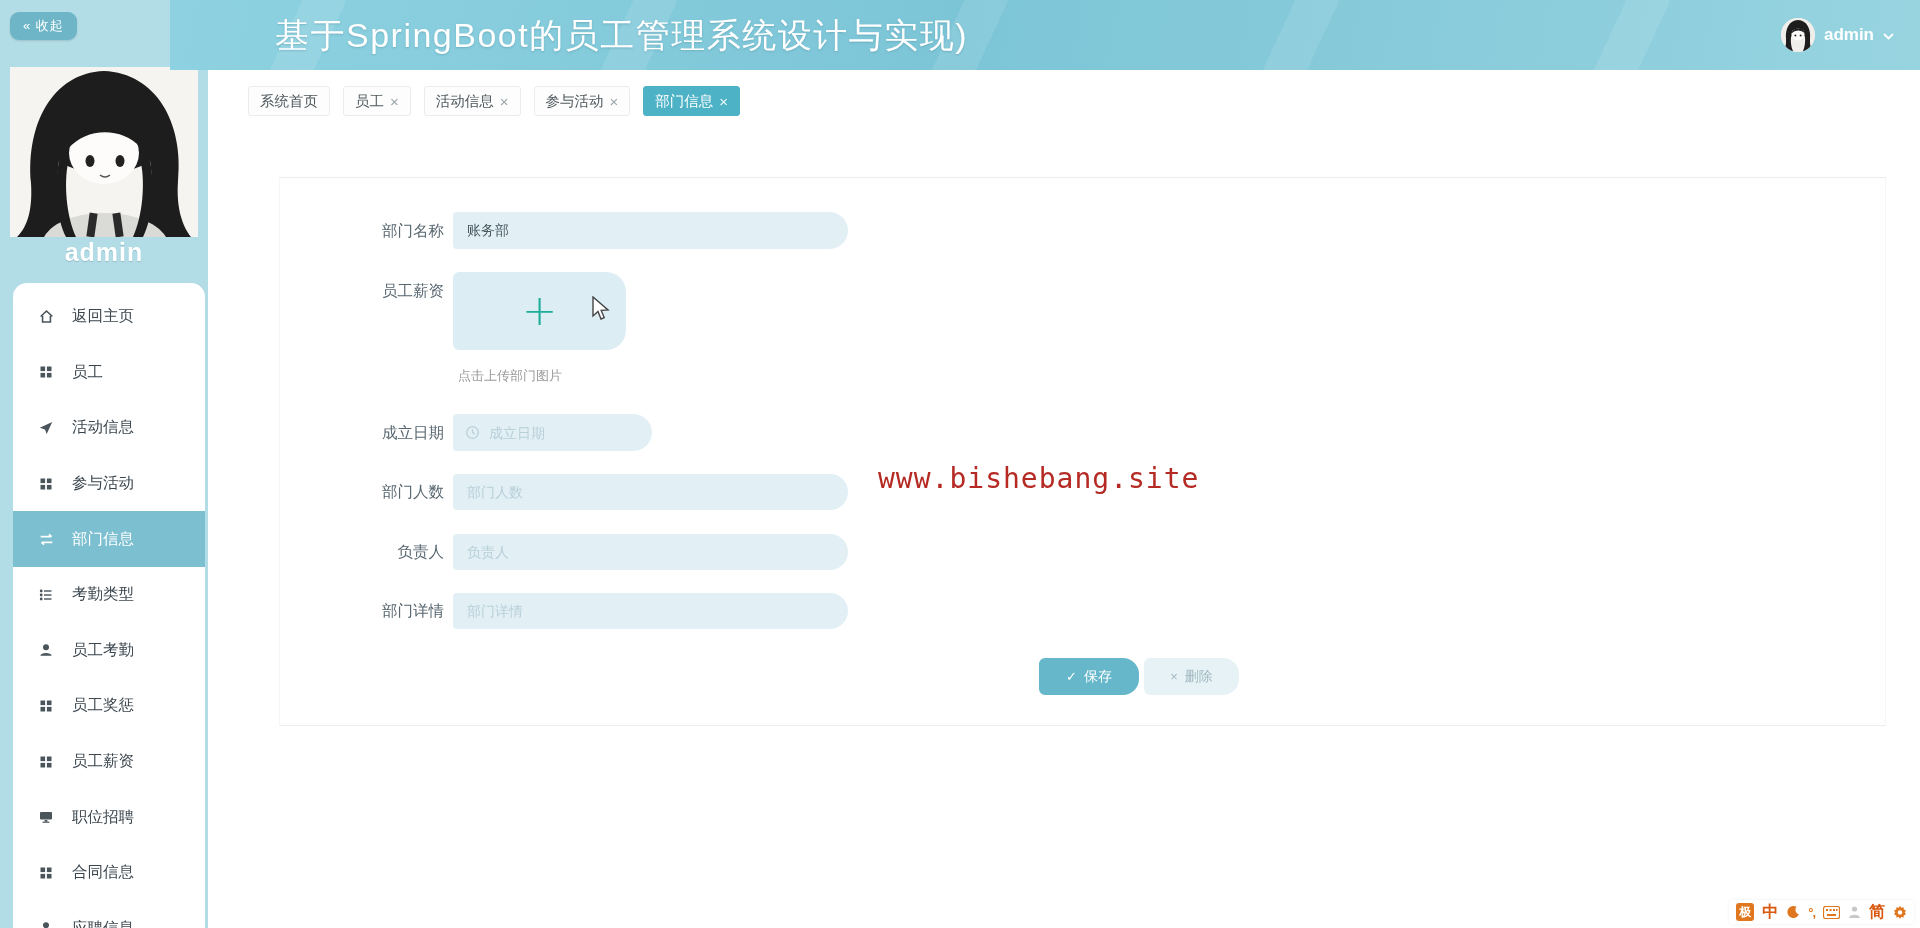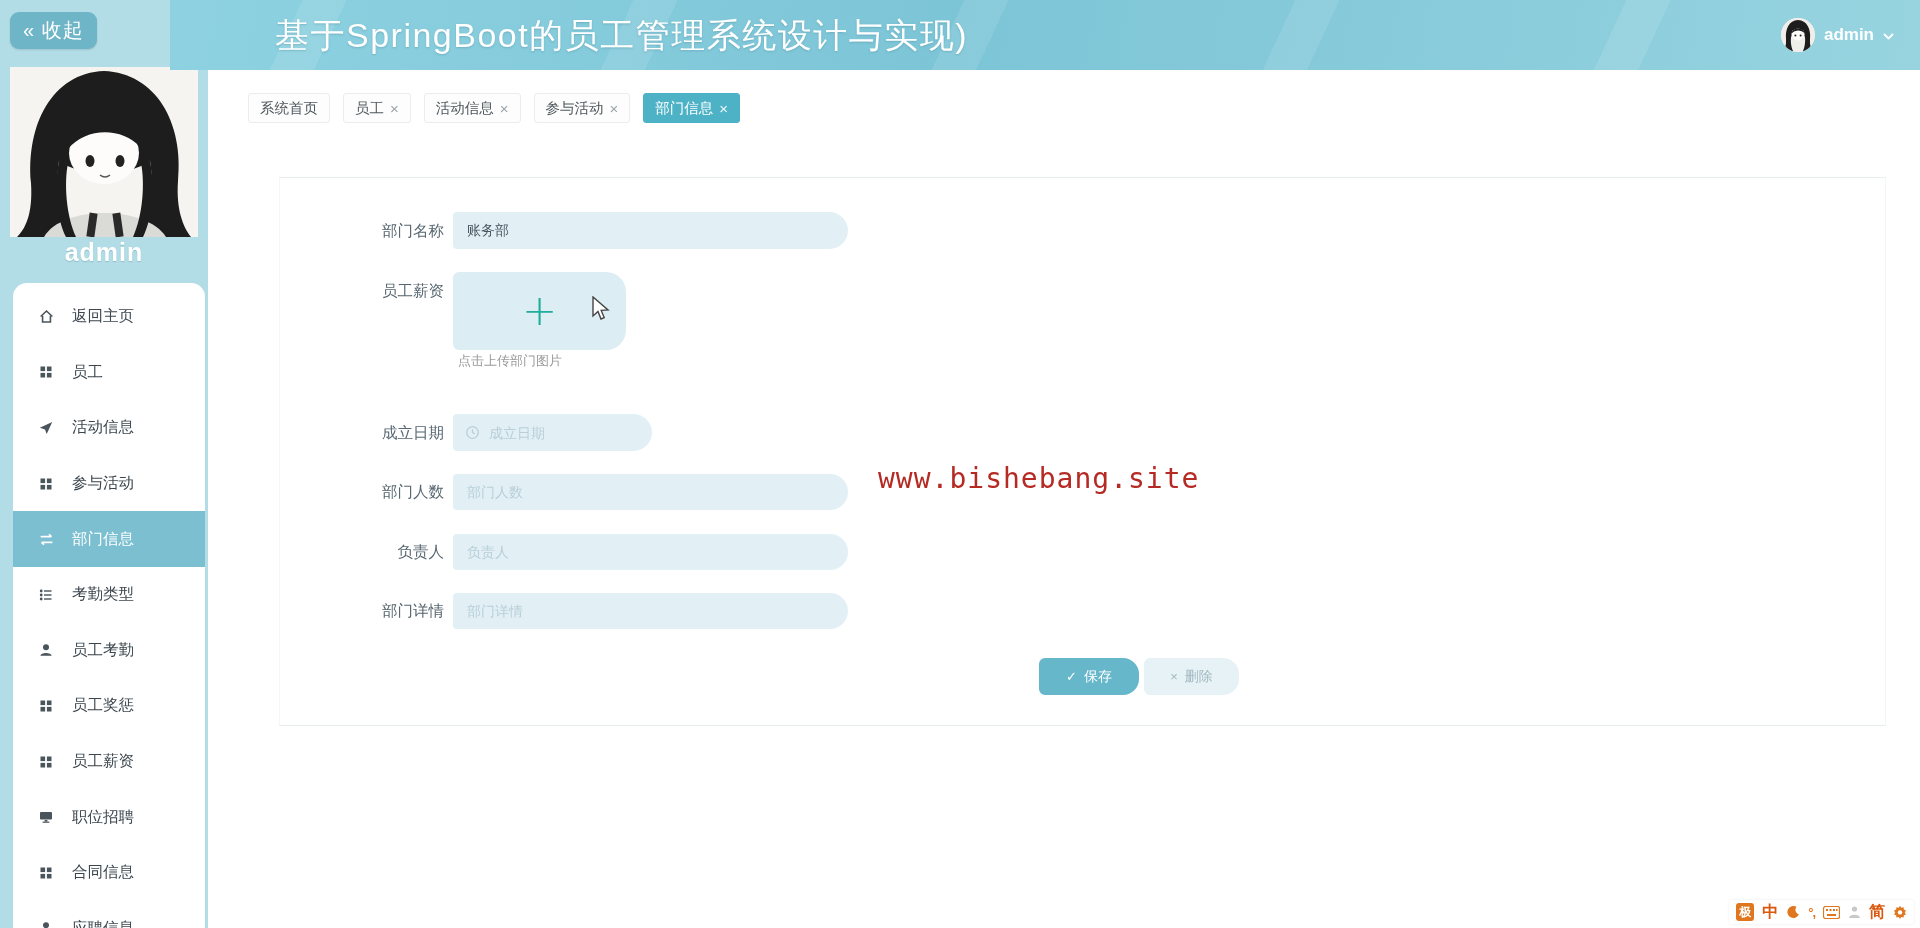--- a/index.html
+++ b/index.html
@@ -7,21 +7,21 @@
   html,body { background:#fff; }
   .app {
     position:relative; width:1920px; height:928px; overflow:hidden;
     font-family:"Liberation Sans","DejaVu Sans",sans-serif; background:#fff;
   }
 
   
   .sidebar { position:absolute; left:0; top:0; width:208px; height:928px; background:#b2dce6; z-index:1; }
   .collapse-btn {
     position:absolute; left:10px; top:12px; padding:5px 13px; background:#6db5c7;
-    color:#fff; font-size:20px; border-radius:9px; cursor:pointer; letter-spacing:1px;
+    color:#fff; font-size:13px; border-radius:9px; cursor:pointer; letter-spacing:1px;
     box-shadow:0 1px 2px rgba(0,0,0,.12);
   }
   .side-avatar { position:absolute; left:10px; top:67px; width:188px; height:170px; background:#f5f4f1; overflow:hidden; }
   .side-avatar svg { display:block; width:100%; height:100%; }
   .side-username { position:absolute; left:0; top:238px; width:208px; text-align:center;
     color:#fff; font-size:25px; font-weight:bold; letter-spacing:1px; text-shadow:0 1px 1px rgba(120,170,185,.6); }
   .menu-card { position:absolute; left:13px; top:283px; width:192px; height:645px;
     background:#fff; border-radius:14px 14px 0 0; padding-top:6px; overflow:hidden; }
   .menu-item { height:55.6px; display:flex; align-items:center; padding-left:24px; gap:17px;
     color:#3c464e; font-size:15.5px; cursor:pointer; }
@@ -41,41 +41,41 @@
   .header-user { position:absolute; right:26px; top:0; height:70px; display:flex; align-items:center; gap:9px; color:#fff; cursor:pointer; }
   .header-avatar { width:34px; height:34px; border-radius:50%; overflow:hidden; background:#e8e8e4; flex:0 0 34px; }
   .header-avatar svg { display:block; width:100%; height:100%; }
   .header-user-name { font-size:17px; font-weight:bold; }
   .header-caret { display:flex; margin-top:3px; }
 
   
   .main { position:absolute; left:208px; top:70px; width:1712px; height:858px; background:#fff; }
   .tabs { position:absolute; left:40px; top:16px; display:flex; gap:13px; align-items:center; }
   .tab { height:30px; padding:0 11px; background:#fdfdfd; border:1px solid #ececec; border-radius:3px;
-    color:#4f585c; font-size:14.5px; display:flex; align-items:center; gap:6px; cursor:pointer; white-space:nowrap;margin-top:7px; }
+    color:#4f585c; font-size:14.5px; display:flex; align-items:center; gap:6px; cursor:pointer; white-space:nowrap; }
   .tab .tab-close { color:#9aa4a8; font-size:15px; line-height:1; cursor:pointer; }
   .tab.active { background:#4db2c6; border-color:#4db2c6; color:#fff; }
   .tab.active .tab-close { color:#eef8fa; }
 
   .card { position:absolute; left:71px; top:107px; width:1607px; height:549px; background:#fff;
     border-top:1px solid #e8edf0; border-bottom:1px solid #e8edf0;
     border-left:1px solid #f4f6f8; border-right:1px solid #f4f6f8; }
 
   .f-label { position:absolute; left:44px; width:120px; text-align:right; color:#57666f; font-size:15.5px; }
   .f-input { position:absolute; left:173px; width:395px; height:37px; background:#e2f0f6; border:none;
     border-radius:4px 19px 19px 4px; padding:0 14px; font-size:14px; color:#48585f; outline:none;
     font-family:"Liberation Sans","DejaVu Sans",sans-serif; }
   .f-input::placeholder { color:#b9cfd8; opacity:1; }
   .f-input.date { width:199px; padding-left:36px; }
   .date-icon { position:absolute; left:185px; width:15px; height:15px; color:#b9cfd8; }
 
   .upload-box { position:absolute; left:173px; top:94px; width:173px; height:78px; background:#dcedf4;
     border-radius:6px 20px 20px 6px; display:flex; align-items:center; justify-content:center; cursor:pointer; }
   .upload-plus { color:#1fae9a; font-size:42px; font-weight:200; line-height:1; font-family:"DejaVu Sans",sans-serif; }
-  .upload-helper { position:absolute; left:178px; top:174px; font-size:13px; color:#9a9a9a; }
+  .upload-helper { position:absolute; left:178px; top:189px; font-size:13px; color:#9a9a9a; }
 
   .btn { position:absolute; top:480px; height:37px; border:none; border-radius:6px 16px 16px 6px;
     font-size:14px; display:flex; align-items:center; justify-content:center; gap:7px; cursor:pointer;
     font-family:"Liberation Sans","DejaVu Sans",sans-serif; }
   .btn-save { left:759px; width:100px; background:#67b7cb; color:#fff; }
   .btn-delete { left:864px; width:95px; background:#e7f2f6; color:#a2b9c1; }
   .btn .btn-ico { font-size:13px; }
 
   .watermark { position:absolute; left:878px; top:462px; font-family:"DejaVu Sans Mono","Liberation Mono",monospace;
     font-size:28px; color:#b52b24; letter-spacing:1px; z-index:3; }

